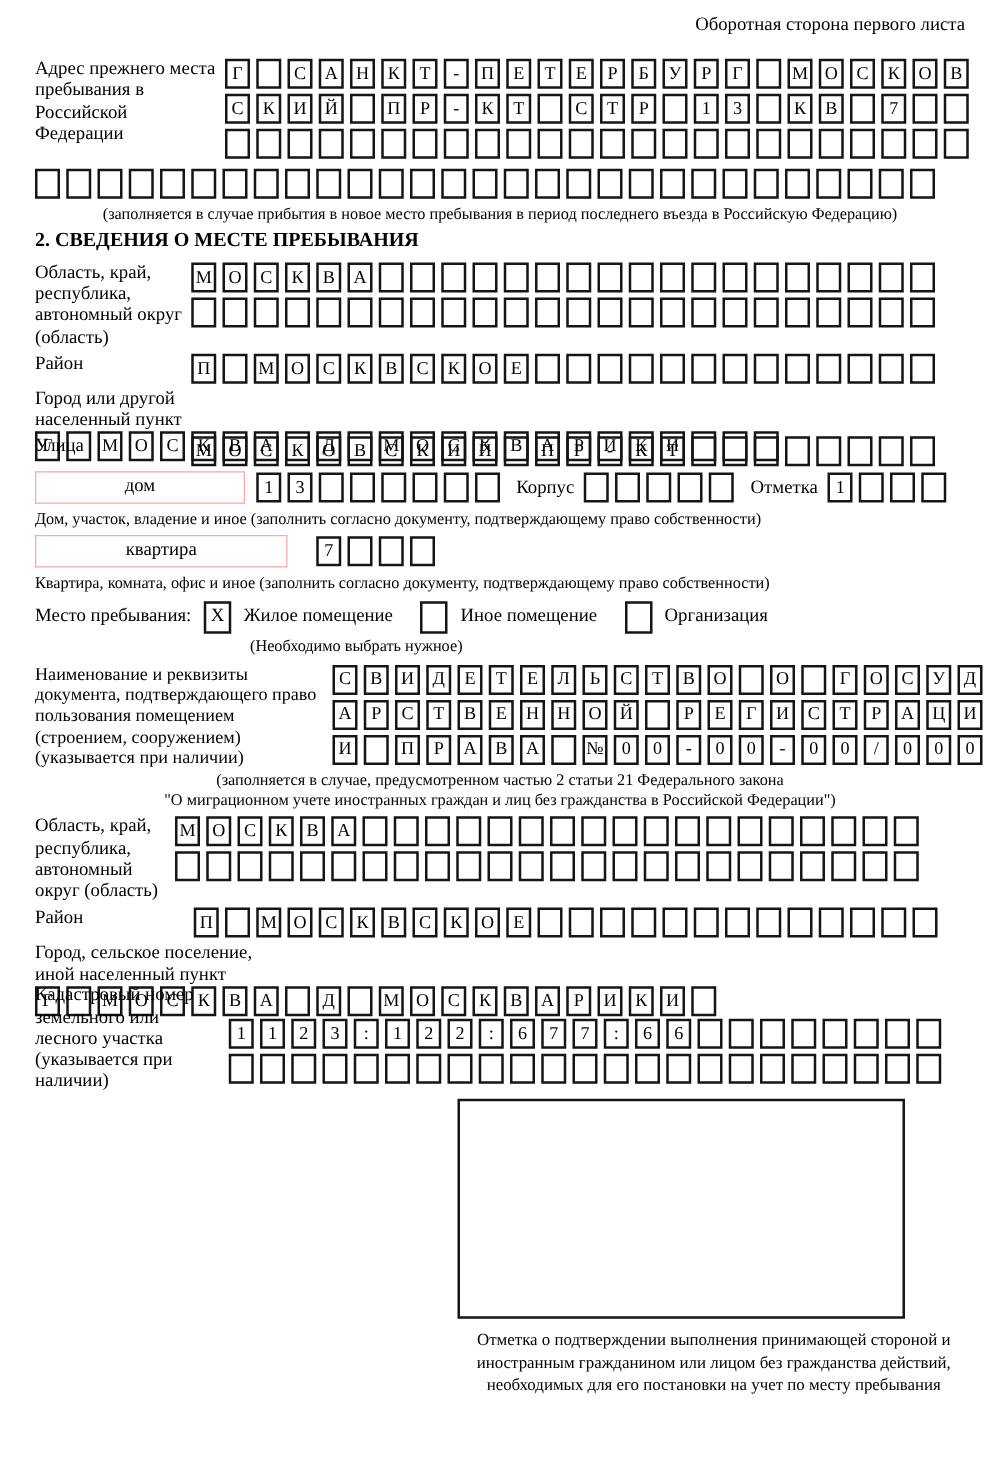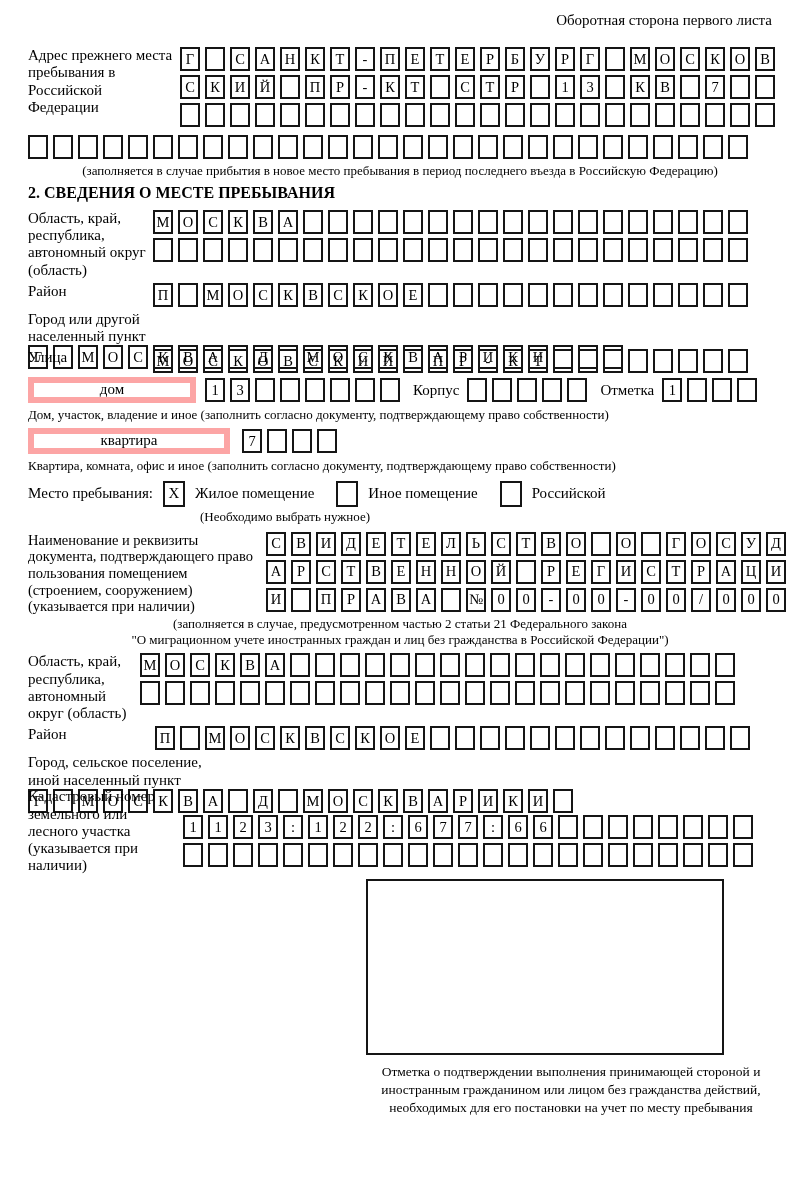--- a/index.html
+++ b/index.html
@@ -27,26 +27,26 @@
   .w152 { width: 152px; } .w155 { width: 155px; } .w187 { width: 187px; }
   .w238 { width: 238px; }
   .h32 { height: 34px; overflow: visible; flex-direction: column; }
 
   .caption { font-size: 13px; line-height: 1.3; }
   .center { text-align: center; }
   .bold { font-weight: bold; }
   .sec-title { font-size: 16px; font-weight: bold; text-align: left; margin: 4px 0 8px 0; }
 
   .wbox {
-    border: 6px solid #fca5a5; height: 26px;
+    border: 1px solid #fca5a5; height: 26px;
     display: flex; align-items: center; justify-content: center;
     font-size: 15px; flex: 0 0 auto;
   }
   .dom-box { width: 168px; margin-right: 9px; }
-  .kv-box { width: 202px; margin-right: 12px; }
+  .kv-box { width: 202px; margin-right: 23px; }
   .inline-lbl { font-size: 15px; margin: 0 8px; line-height: 26px; }
 
   .mesto-row { display: flex; align-items: center; margin: 6px 0 2px 0; font-size: 15px; }
   .cbox {
     width: 22px; height: 26px; border: 2px solid #151515;
     display: inline-flex; align-items: center; justify-content: center;
     font-size: 15px; margin: 0 10px; flex: 0 0 auto;
   }
   .cbox.gap { margin-left: 22px; }
 
@@ -371,21 +371,21 @@
   </div>
   <div class="caption mt4">Квартира, комната, офис и иное (заполнить согласно документу, подтверждающему право собственности)</div>
 
   <div class="mesto-row">
     <span>Место пребывания:</span>
     <span class="cbox">X</span>
     <span>Жилое помещение</span>
     <span class="cbox gap"></span>
     <span>Иное помещение</span>
     <span class="cbox gap"></span>
-    <span>Российской</span>
+    <span>Организация</span>
   </div>
   <div class="caption" style="margin-left:172px; margin-bottom:6px;">(Необходимо выбрать нужное)</div>
 
   <div class="frow mt4">
     <div class="flabel w238" style="font-size:14.5px">Наименование и реквизиты документа, подтверждающего право пользования помещением (строением, сооружением) (указывается при наличии)</div>
     <div class="stack">
       <div class="cells">
           <span class="cell">С</span>
           <span class="cell">В</span>
           <span class="cell">И</span>

